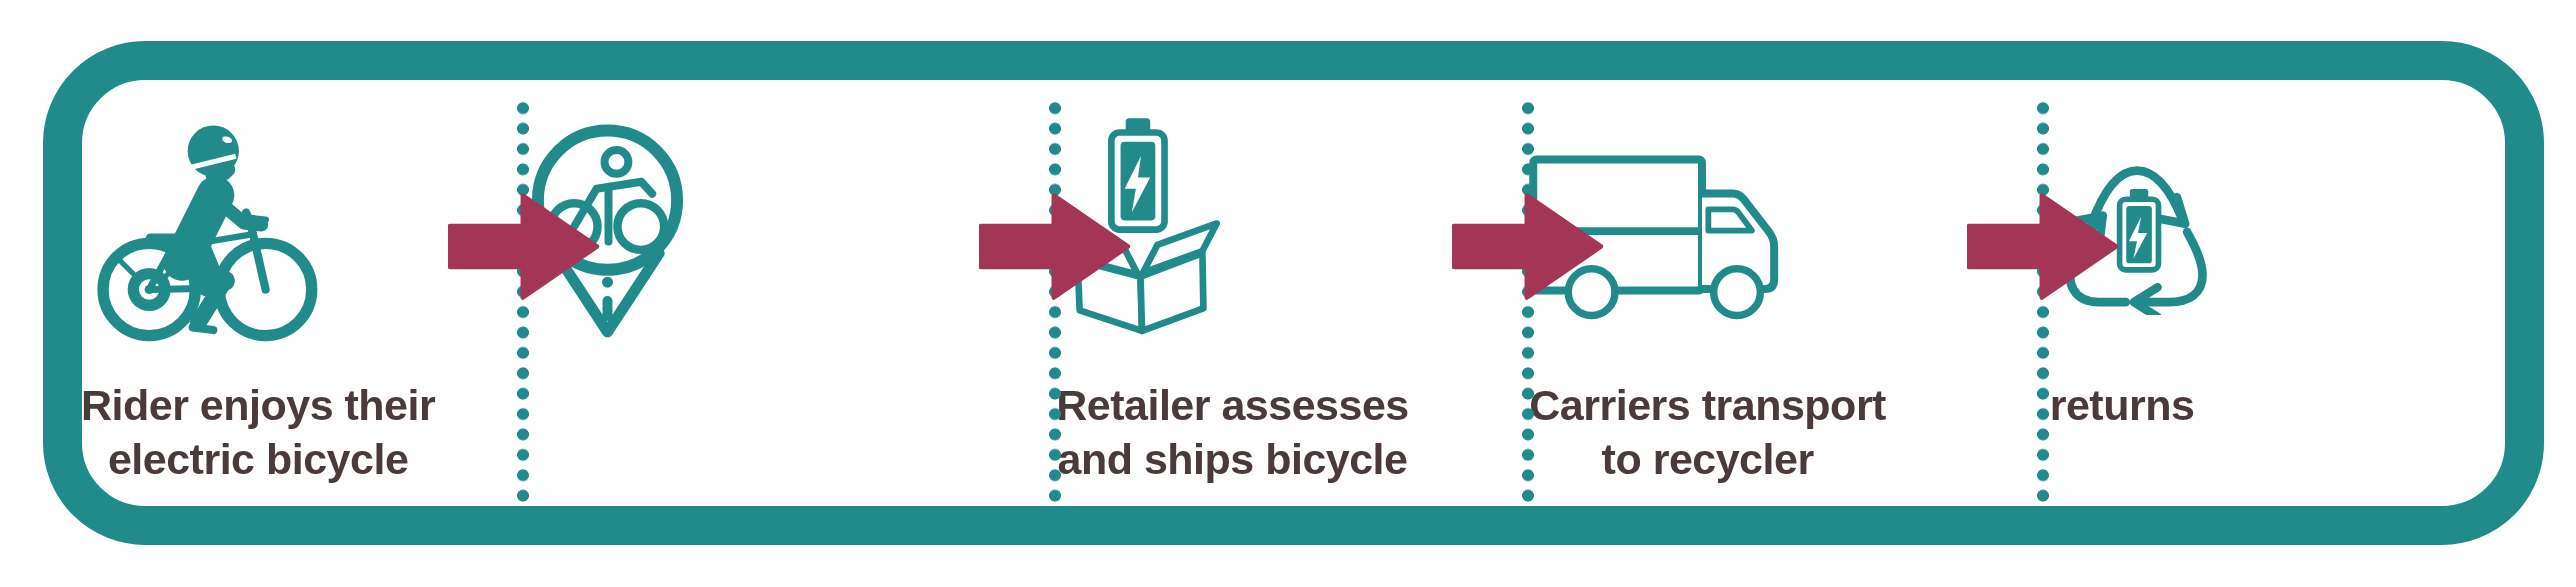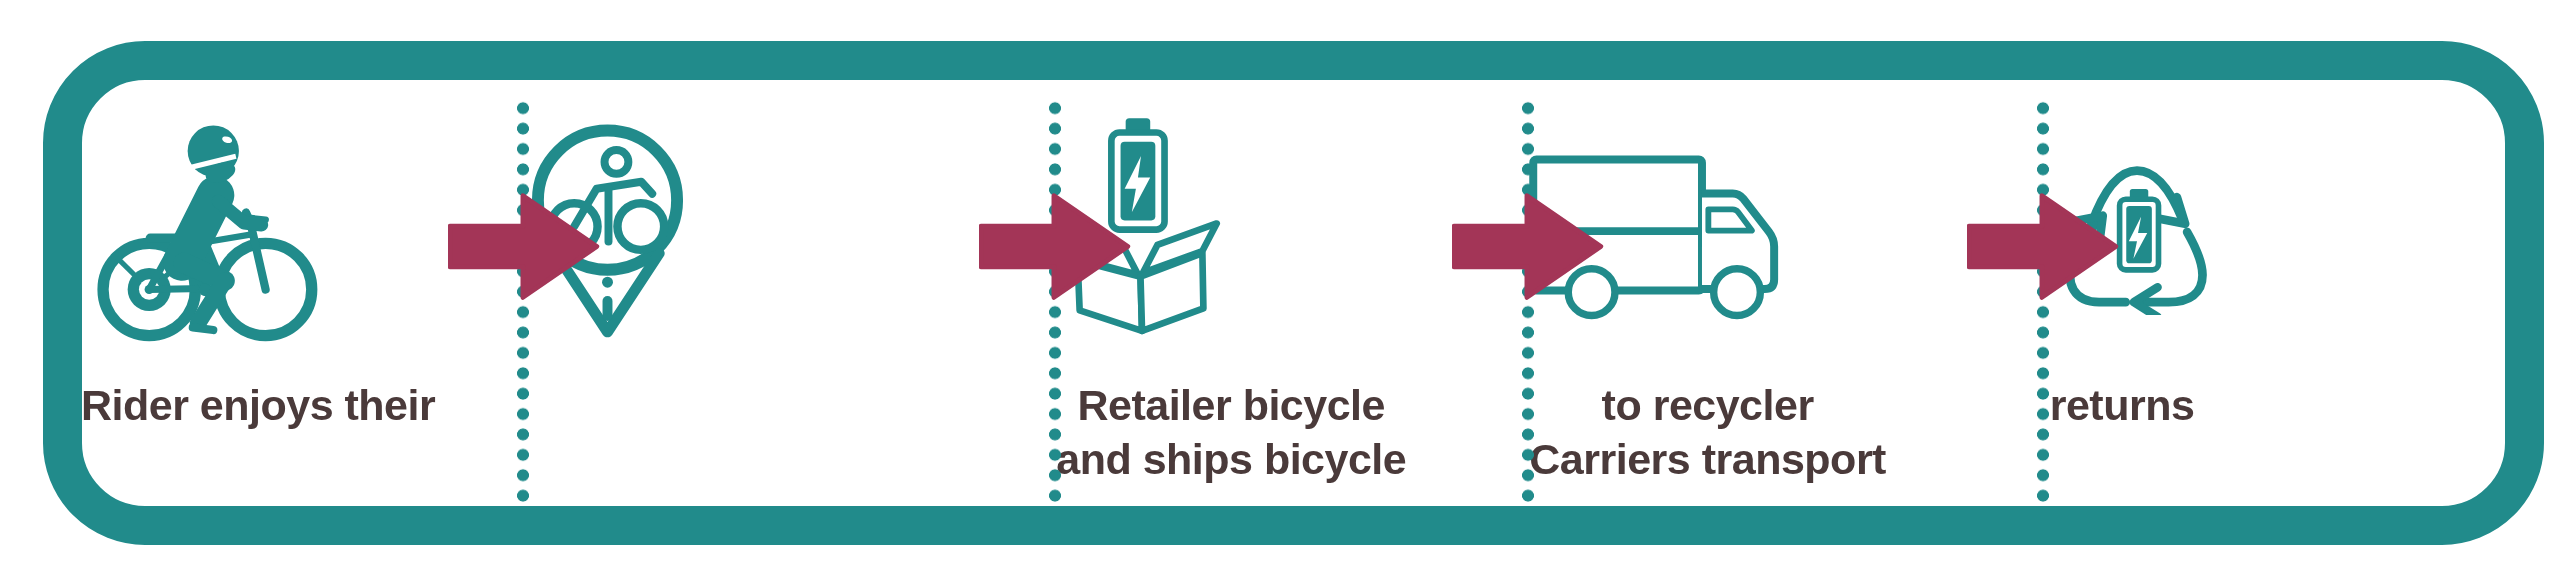--- a/index.html
+++ b/index.html
@@ -124,20 +124,21 @@
           <path class="fN sT" d="M280,335 L228,418" stroke-width="32" stroke-linecap="round"></path>
           <path class="fN sT" d="M218,426 L258,431" stroke-width="16" stroke-linecap="round"></path>
           <circle class="fT" cx="258" cy="82" r="50"></circle>
           <ellipse class="fW" cx="285" cy="60" rx="10" ry="6" transform="rotate(18 285 60)"></ellipse>
           <path class="fN sW" d="M213,114 L302,92" stroke-width="10"></path>
           <ellipse class="fT" cx="272" cy="124" rx="30" ry="18" transform="rotate(-20 272 124)"></ellipse>
         </svg>
       </div>
       <div class="caption">
         <div>Rider enjoys their</div>
+        <div>electric bicycle</div>
       </div>
     </div>
 
     <div class="panel p2">
       <div class="icon-wrap">
         <svg class="m-pin" width="169" height="224" viewBox="0 0 340 450">
           <circle class="fN sT" cx="170" cy="165" r="140" stroke-width="24"></circle>
           <path class="fN sT" d="M66,272 L170,430 M274,272 L170,430" stroke-width="22" stroke-linecap="round"></path>
           <circle class="fT" cx="170" cy="330" r="11"></circle>
           <path class="fN sT" d="M170,368 L170,398" stroke-width="20" stroke-linecap="round"></path>
@@ -159,39 +160,39 @@
           <polygon class="fW" points="166,86 134,150 156,150 148,196 184,128 160,128"></polygon>
           <g class="fW sT" stroke-width="13" stroke-linejoin="round">
             <polygon points="160,318 46,288 18,234 132,264"></polygon>
             <polygon points="170,314 286,272 314,218 198,260"></polygon>
             <polygon points="42,290 165,322 168,428 46,388"></polygon>
             <polygon points="165,322 286,276 288,384 168,428"></polygon>
           </g>
         </svg>
       </div>
       <div class="caption">
-        <div>Retailer bicycle</div>
+        <div>Retailer assesses</div>
         <div>and ships bicycle</div>
       </div>
     </div>
 
     <div class="panel p4">
       <div class="icon-wrap">
         <svg class="m-truck" width="260" height="165" viewBox="0 0 490 310">
           <rect class="fW sT" x="8" y="8" width="318" height="247" rx="6" stroke-width="15"></rect>
           <line class="sT" x1="8" y1="143" x2="326" y2="143" stroke-width="15"></line>
           <path class="fW sT" d="M326,72 L384,72 Q396,72 404,82 L452,144 Q462,157 462,172 L462,234 Q462,252 444,252 L326,252" stroke-width="15" stroke-linejoin="round"></path>
           <path class="fW sT" d="M338,102 L384,102 Q390,102 394,107 L420,142 L338,142 Z" stroke-width="11" stroke-linejoin="round"></path>
           <circle class="fW sT" cx="118" cy="258" r="44" stroke-width="14"></circle>
           <circle class="fW sT" cx="392" cy="258" r="44" stroke-width="14"></circle>
         </svg>
       </div>
       <div class="caption">
+        <div>Carriers transport</div>
         <div>to recycler</div>
-        <div>Carriers transport</div>
       </div>
     </div>
 
     <div class="panel p5">
       <div class="icon-wrap">
         <svg class="m-recycle" width="174" height="169" viewBox="0 0 340 330">
           <g class="fN sT" stroke-width="17" stroke-linecap="round" stroke-linejoin="round">
             <path d="M80,155 C105,85 135,48 170,48 C205,48 235,85 258,142"></path>
             <path d="M214,142 L264,152 L248,100"></path>
             <path d="M148,305 L96,305 C48,305 28,268 46,226 C58,199 76,168 96,142"></path>

